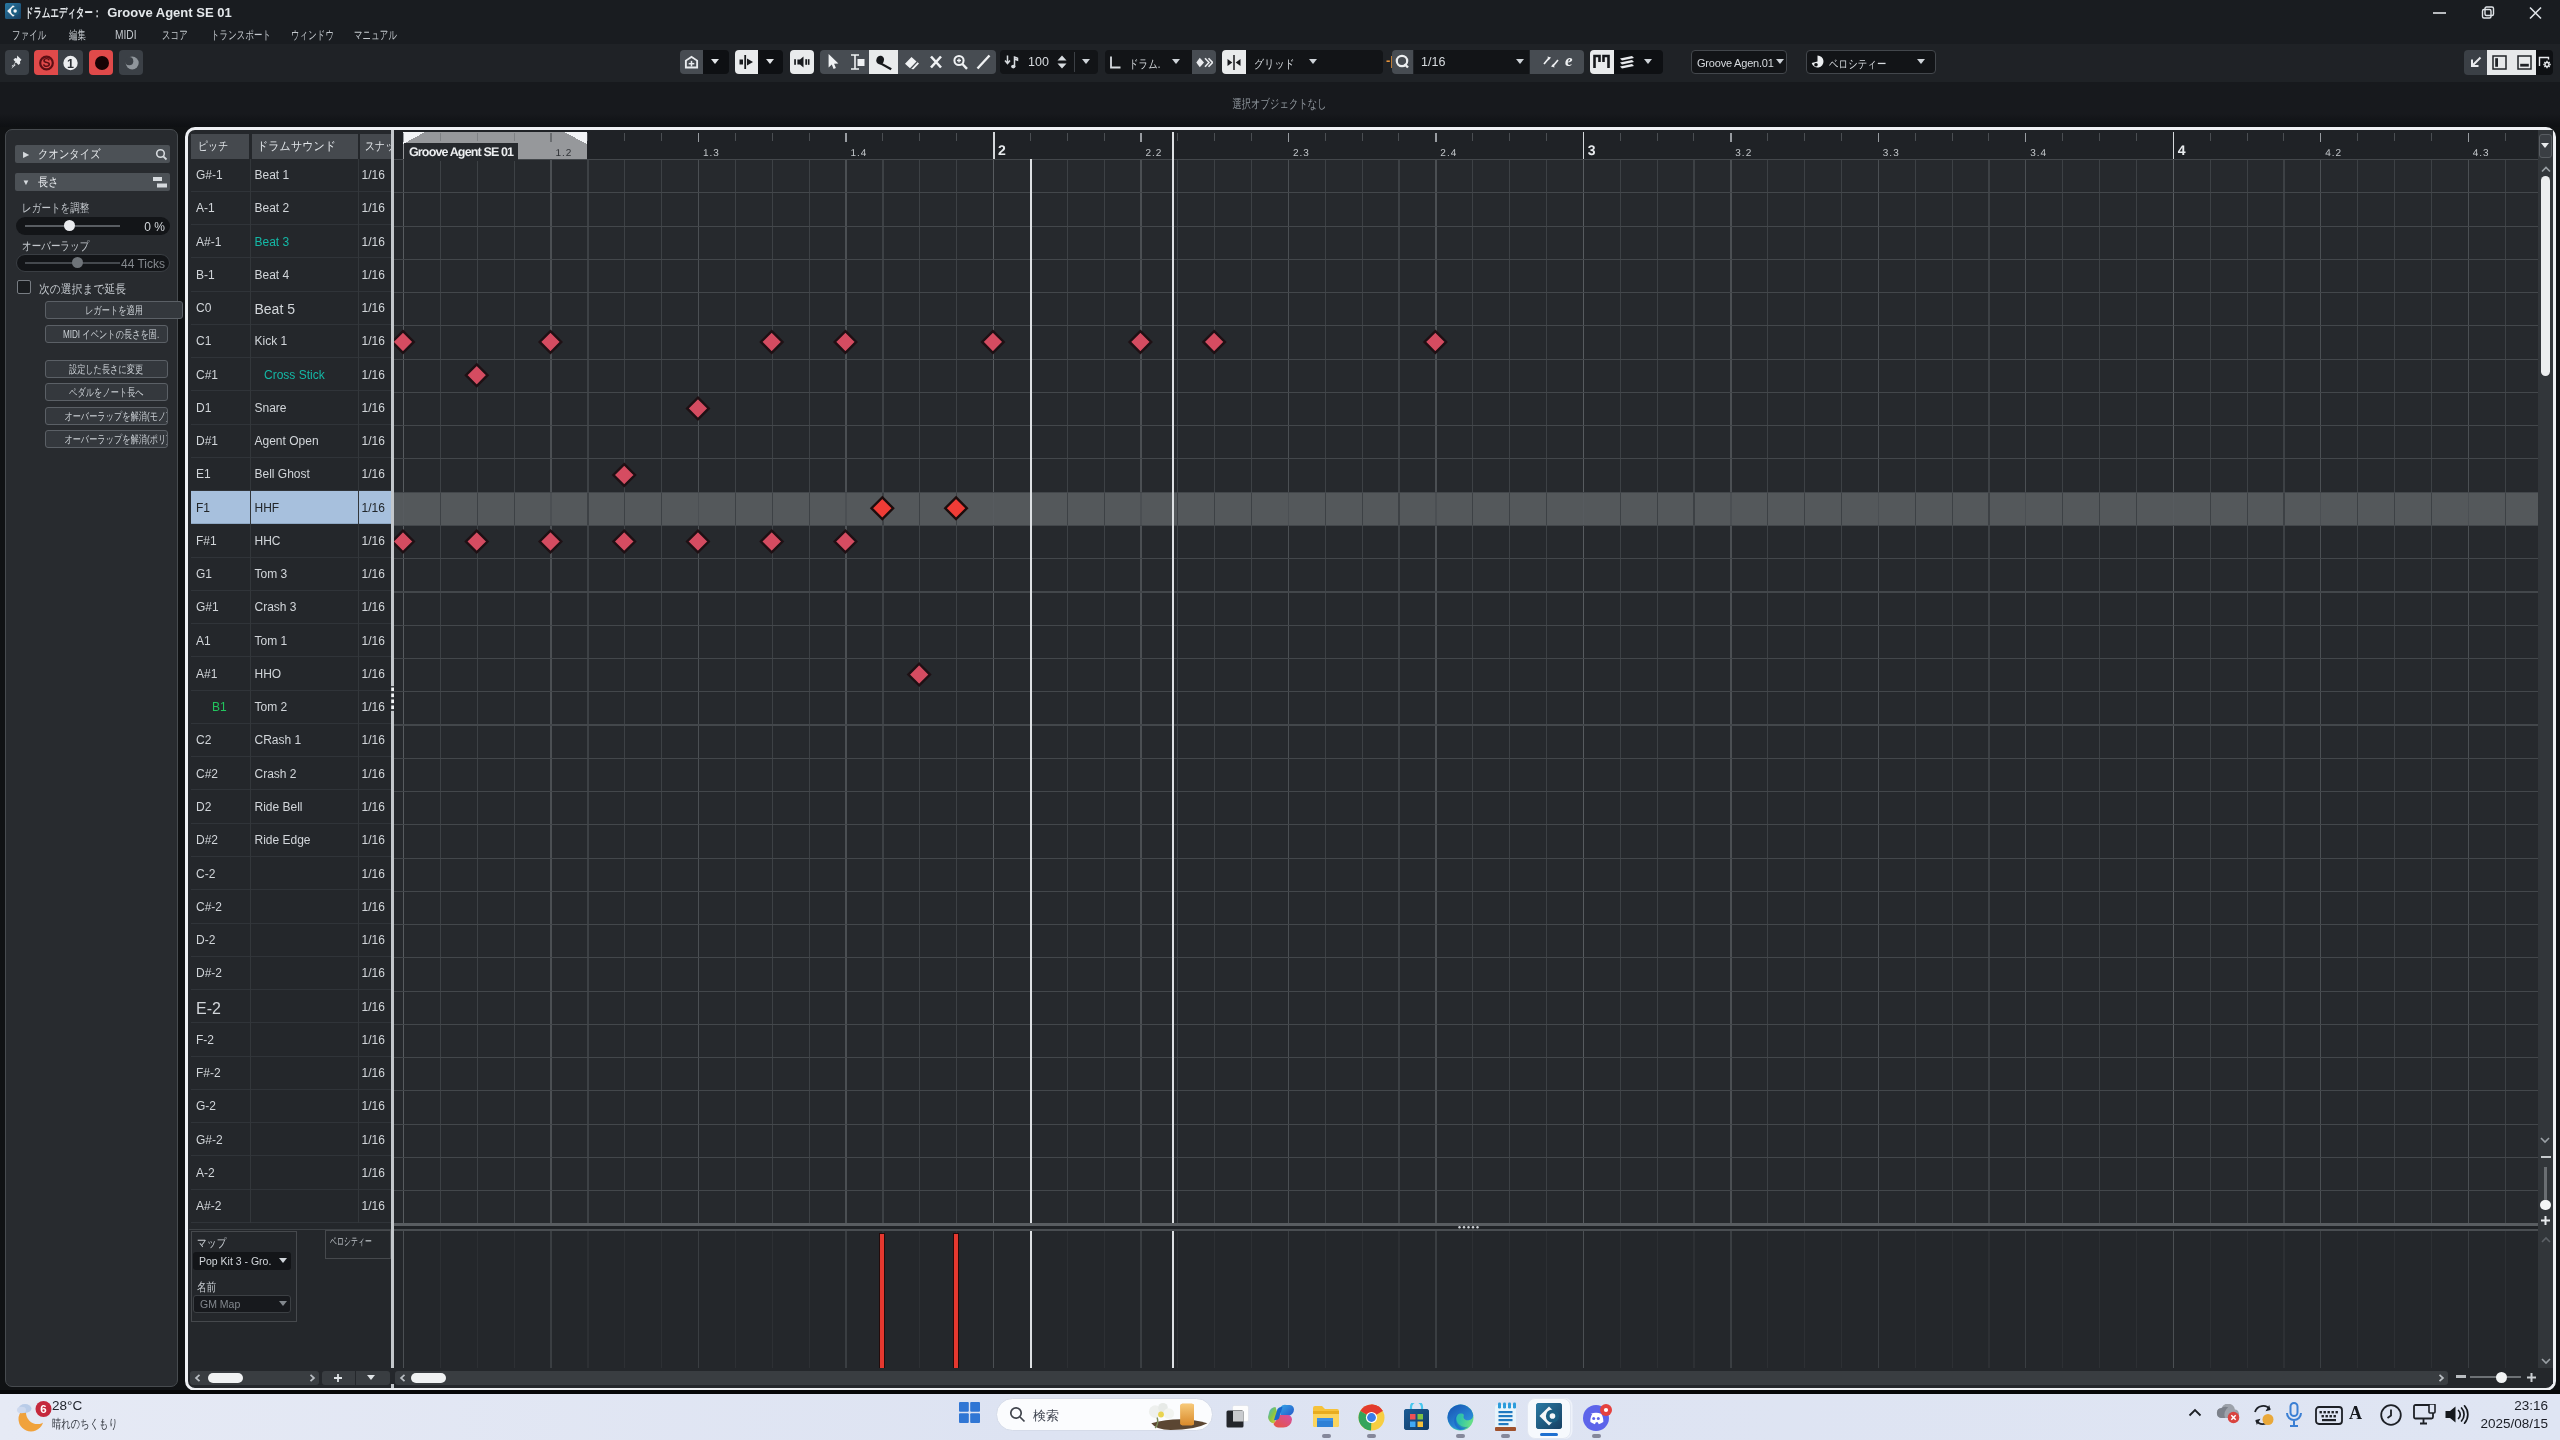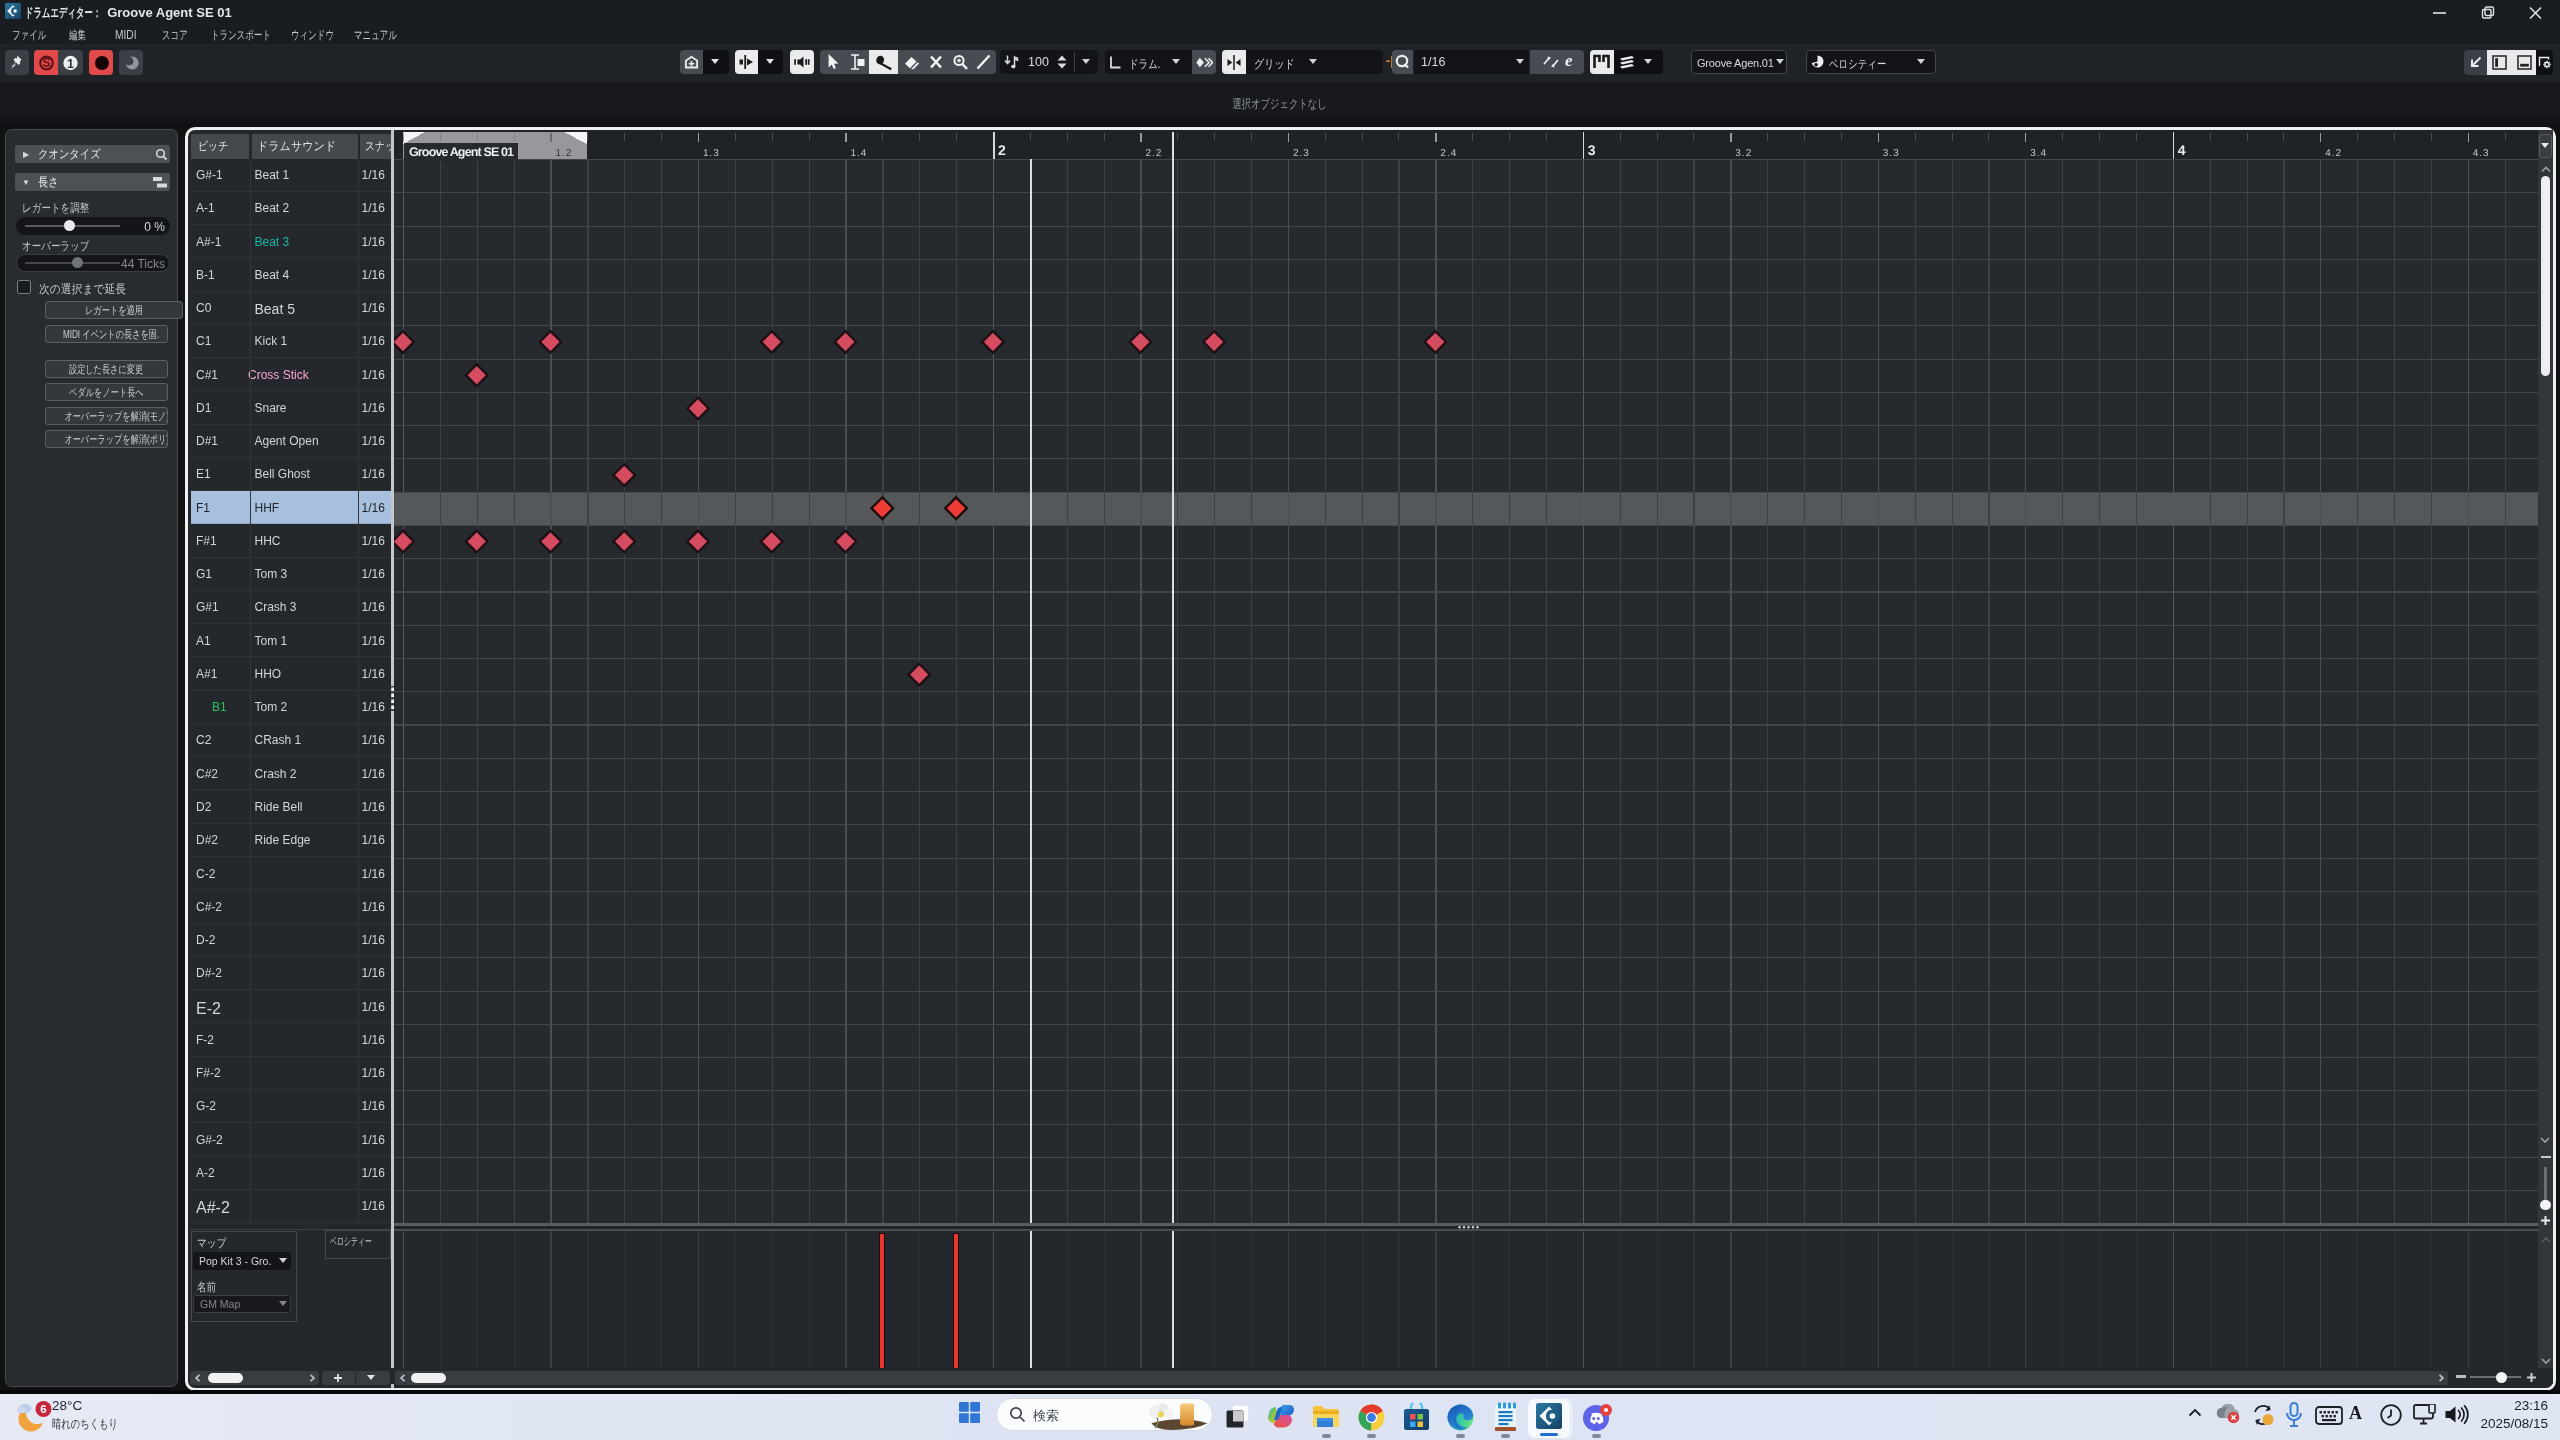--- a/index.html
+++ b/index.html
@@ -254,21 +254,21 @@
     <div class="a" style="left:2.8000000000000114px;top:162.048px;width:200.2px;height:33.262px;border-bottom:1px solid #303439;font-size:12px"></div>
     <div class="a" style="left:8.0px;top:171.548px;font-size:12px;color:#d2d6da">C0</div>
     <div class="a" style="left:66.5px;top:171.548px;font-size:14px;color:#d2d6da">Beat 5</div>
     <div class="a" style="left:173.5px;top:171.548px;font-size:12px;color:#d2d6da">1/16</div>
     <div class="a" style="left:2.8000000000000114px;top:195.31px;width:200.2px;height:33.262px;border-bottom:1px solid #303439;font-size:12px"></div>
     <div class="a" style="left:8.0px;top:204.81px;font-size:12px;color:#d2d6da">C1</div>
     <div class="a" style="left:66.5px;top:204.81px;font-size:12px;color:#d2d6da">Kick 1</div>
     <div class="a" style="left:173.5px;top:204.81px;font-size:12px;color:#d2d6da">1/16</div>
     <div class="a" style="left:2.8000000000000114px;top:228.572px;width:200.2px;height:33.262px;border-bottom:1px solid #303439;font-size:12px"></div>
     <div class="a" style="left:8.0px;top:238.072px;font-size:12px;color:#d2d6da">C#1</div>
-    <div class="a" style="left:60px;top:238.072px;font-size:12px;color:#f9a8d4">Cross Stick</div>
+    <div class="a" style="left:76px;top:238.072px;font-size:12px;color:#14b8a6">Cross Stick</div>
     <div class="a" style="left:173.5px;top:238.072px;font-size:12px;color:#d2d6da">1/16</div>
     <div class="a" style="left:2.8000000000000114px;top:261.834px;width:200.2px;height:33.262px;border-bottom:1px solid #303439;font-size:12px"></div>
     <div class="a" style="left:8.0px;top:271.334px;font-size:12px;color:#d2d6da">D1</div>
     <div class="a" style="left:66.5px;top:271.334px;font-size:12px;color:#d2d6da">Snare</div>
     <div class="a" style="left:173.5px;top:271.334px;font-size:12px;color:#d2d6da">1/16</div>
     <div class="a" style="left:2.8000000000000114px;top:295.096px;width:200.2px;height:33.262px;border-bottom:1px solid #303439;font-size:12px"></div>
     <div class="a" style="left:8.0px;top:304.596px;font-size:12px;color:#d2d6da">D#1</div>
     <div class="a" style="left:66.5px;top:304.596px;font-size:12px;color:#d2d6da">Agent Open</div>
     <div class="a" style="left:173.5px;top:304.596px;font-size:12px;color:#d2d6da">1/16</div>
     <div class="a" style="left:2.8000000000000114px;top:328.358px;width:200.2px;height:33.262px;border-bottom:1px solid #303439;font-size:12px"></div>
@@ -343,21 +343,21 @@
     <div class="a" style="left:2.8000000000000114px;top:960.336px;width:200.2px;height:33.262px;border-bottom:1px solid #303439;font-size:12px"></div>
     <div class="a" style="left:8.0px;top:969.836px;font-size:12px;color:#d2d6da">G-2</div>
     <div class="a" style="left:173.5px;top:969.836px;font-size:12px;color:#d2d6da">1/16</div>
     <div class="a" style="left:2.8000000000000114px;top:993.598px;width:200.2px;height:33.262px;border-bottom:1px solid #303439;font-size:12px"></div>
     <div class="a" style="left:8.0px;top:1003.098px;font-size:12px;color:#d2d6da">G#-2</div>
     <div class="a" style="left:173.5px;top:1003.098px;font-size:12px;color:#d2d6da">1/16</div>
     <div class="a" style="left:2.8000000000000114px;top:1026.8600000000001px;width:200.2px;height:33.262px;border-bottom:1px solid #303439;font-size:12px"></div>
     <div class="a" style="left:8.0px;top:1036.3600000000001px;font-size:12px;color:#d2d6da">A-2</div>
     <div class="a" style="left:173.5px;top:1036.3600000000001px;font-size:12px;color:#d2d6da">1/16</div>
     <div class="a" style="left:2.8000000000000114px;top:1060.122px;width:200.2px;height:33.262px;border-bottom:1px solid #303439;font-size:12px"></div>
-    <div class="a" style="left:8.0px;top:1069.622px;font-size:16px;color:#d2d6da">A#-2</div>
+    <div class="a" style="left:8.0px;top:1069.622px;font-size:12px;color:#d2d6da">A#-2</div>
     <div class="a" style="left:173.5px;top:1069.622px;font-size:12px;color:#d2d6da">1/16</div>
     <div class="a" style="left:62.30000000000001px;top:29.0px;width:1.2px;height:1064.384px;background:#33373b"></div>
     <div class="a" style="left:170.3px;top:29.0px;width:1.2px;height:1064.384px;background:#33373b"></div>
     <div class="a" style="left:1.0px;top:1099.2px;width:202px;height:1.2px;background:#3e4246"></div>
     <div class="a" style="left:2.5px;top:1101.0px;width:106.5px;height:91px;border:1px solid #46494d"></div>
     <div class="a" style="left:9.0px;top:1105.5px;width:80px;height:14px;color:#c9ced3;font-size:12px"><span class="jp" style="transform:scaleX(0.8)">マップ</span></div>
     <div class="a" style="left:5.0px;top:1122.0px;width:98px;height:18.5px;background:#131518;border-radius:3px;color:#d2d6da;font-size:10.5px;line-height:18px;padding-left:6px">Pop Kit 3 - Gro.</div>
     <div class="car" style="left:91.0px;top:1128.5px;border-top-width:5px;border-left-width:4px;border-right-width:4px"></div>
     <div class="a" style="left:9.0px;top:1149.0px;width:80px;height:14px;color:#c9ced3;font-size:12px"><span class="jp" style="transform:scaleX(0.8)">名前</span></div>
     <div class="a" style="left:5.0px;top:1165.0px;width:98px;height:18.5px;background:#17191d;border:1px solid #3c4044;border-radius:3px;color:#83888e;font-size:10.5px;line-height:17px;padding-left:6px">GM Map</div>

